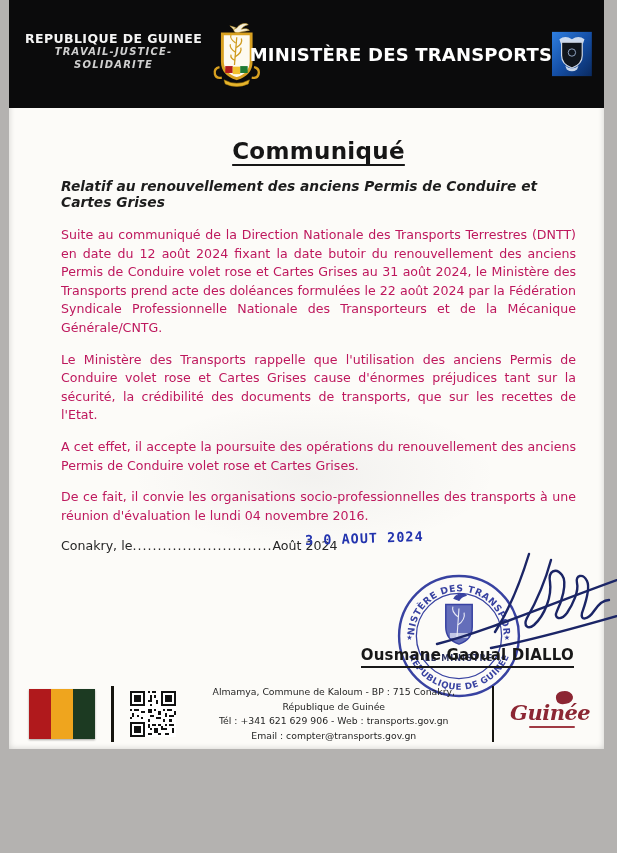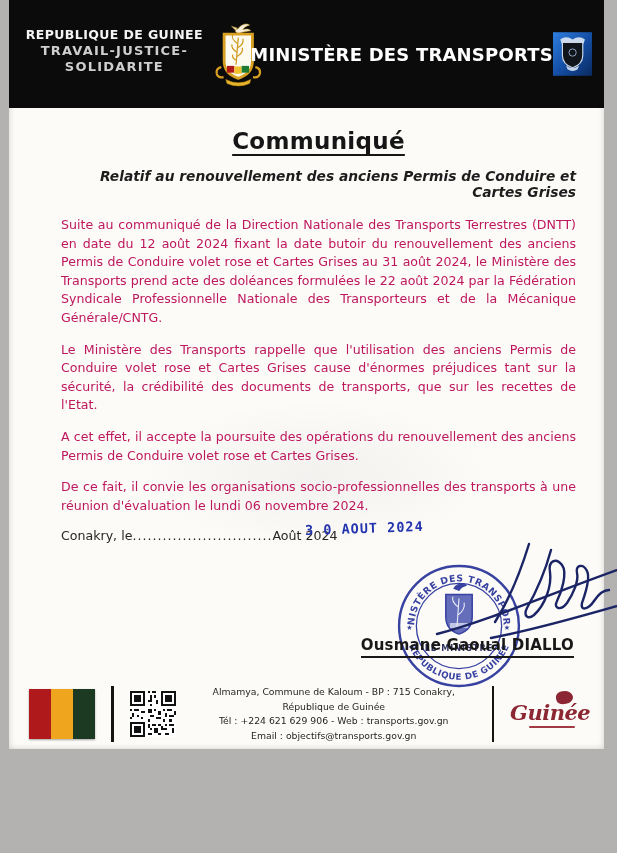--- a/index.html
+++ b/index.html
@@ -16,33 +16,33 @@
   }
   
   .band{
     position:absolute;left:0;top:0;width:100%;height:108px;
     background:#0b0b0c;
     display:flex;align-items:center;justify-content:space-between;
     box-sizing:border-box;padding:0 12px 0 16px;
   }
   .rep{color:#f4f4f4;text-align:center;line-height:1.25;margin-top:-6px;}
   .rep .t1{font-size:12.5px;font-weight:bold;letter-spacing:.4px;white-space:nowrap;}
-  .rep .t2{font-size:13px;letter-spacing:1.2px;color:#cfcfcf;font-weight:bold;}
+  .rep .t2{font-size:10px;letter-spacing:1.2px;color:#cfcfcf;font-weight:bold;font-style:italic;}
   .crest{width:78px;height:92px;margin-left:6px;}
   .min-title{color:#fff;font-size:18px;font-weight:800;letter-spacing:.2px;white-space:nowrap;margin-left:-16px;}
   .emblem{width:54px;height:60px;border-radius:2px;}
   
   .doc{position:absolute;left:0;top:108px;width:100%;box-sizing:border-box;padding:14px 28px 0 52px;color:#242424;}
   .title{
     text-align:center;font-size:23px;font-weight:bold;color:#161616;
     text-decoration:underline;text-decoration-thickness:2px;text-underline-offset:5px;
-    margin:6px 0 14px 0;letter-spacing:.3px;
+    margin:16px 0 14px 0;letter-spacing:.3px;
   }
   .subtitle{
-    text-align:right;font-size:13.8px;font-weight:bold;font-style:italic;color:#1d1d1d;
+    text-align:left;font-size:13.8px;font-weight:bold;font-style:italic;color:#1d1d1d;
     margin:0 0 16px 0;
   }
   .para{
     font-size:12.6px;line-height:18.6px;text-align:justify;margin:0 0 13px 0;color:#be185d;
   }
   .watermark{
     position:absolute;left:120px;top:400px;width:370px;height:150px;
     background:radial-gradient(ellipse at center, rgba(60,60,70,.05), transparent 70%);
     pointer-events:none;
   }
@@ -148,21 +148,21 @@
 
   <div class="watermark"></div>
 
   <div class="doc">
     <div class="title">Communiqué</div>
     <div class="subtitle">Relatif au renouvellement des anciens Permis de Conduire et Cartes Grises</div>
 
     <p class="para">Suite au communiqué de la Direction Nationale des Transports Terrestres (DNTT) en date du 12 août 2024 fixant la date butoir du renouvellement des anciens Permis de Conduire volet rose et Cartes Grises au 31 août 2024, le Ministère des Transports prend acte des doléances formulées le 22 août 2024 par la Fédération Syndicale Professionnelle Nationale des Transporteurs et de la Mécanique Générale/CNTG.</p>
     <p class="para">Le Ministère des Transports rappelle que l'utilisation des anciens Permis de Conduire volet rose et Cartes Grises cause d'énormes préjudices tant sur la sécurité, la crédibilité des documents de transports, que sur les recettes de l'Etat.</p>
     <p class="para">A cet effet, il accepte la poursuite des opérations du renouvellement des anciens Permis de Conduire volet rose et Cartes Grises.</p>
-    <p class="para">De ce fait, il convie les organisations socio-professionnelles des transports à une réunion d'évaluation le lundi 06 novembre 2024.</p>
+    <p class="para">De ce fait, il convie les organisations socio-professionnelles des transports à une réunion d'évaluation le lundi 04 novembre 2016.</p>
 
     <div class="dateline">
       <span>Conakry, le</span><span class="dots">............................</span><span>Août 2024</span>
       <span class="date-stamp">3 0 AOUT 2024</span>
     </div>
 
     <div class="sign-area">
 
       <svg class="stamp" viewBox="0 0 130 130">
         <g fill="none" stroke="#28339a">
@@ -231,22 +231,22 @@
       <g fill="#111">
         <rect x="2" y="2" width="3" height="3"></rect>
           <rect x="16" y="2" width="3" height="3"></rect>
           <rect x="2" y="16" width="3" height="3"></rect>
         <path d="M8 0h1v1H8zM10 0h2v1h-2zM9 2h1v2H9zM11 2h1v1h-1zM8 4h2v1H8zM12 4h1v2h-1zM9 6h1v1H9zM0 8h1v1H0zM2 8h2v1H2zM5 9h2v1H5zM1 10h1v2H1zM3 11h1v1H3zM5 12h1v1H5zM0 12h1v1H0zM8 8h2v2H8zM11 8h1v1h-1zM13 9h1v2h-1zM9 11h2v1H9zM12 12h2v1h-2zM8 13h1v1H8zM15 8h1v1h-1zM17 8h2v1h-2zM20 9h1v2h-1zM16 10h1v2h-1zM18 11h2v1h-2zM15 13h1v1h-1zM18 13h1v1h-1zM8 15h1v2H8zM10 15h2v1h-2zM13 15h1v1h-1zM9 17h1v1H9zM11 17h2v2h-2zM14 16h1v2h-1zM16 15h1v1h-1zM18 15h2v1h-2zM15 17h2v1h-2zM19 17h1v2h-1zM8 19h2v1H8zM13 19h1v1h-1zM16 19h2v1h-2z"></path>
       </g>
     </svg>
 
     <div class="addr">
       <div>Almamya, Commune de Kaloum - BP : 715 Conakry, République de Guinée</div>
-      <div>Tél : +224 621 629 906 - Web : transports.gov.gn</div>
-      <div>Email : objectifs@transports.gov.gn</div>
+      <div>Tél : +341 621 629 906 - Web : transports.gov.gn</div>
+      <div>Email : compter@transports.gov.gn</div>
     </div>
 
     <div class="vdiv2"></div>
 
     <div class="brand">
       <div class="blob"></div>
       <div class="word">Guinée</div>
       <div class="tag"></div>
     </div>
   </div>

